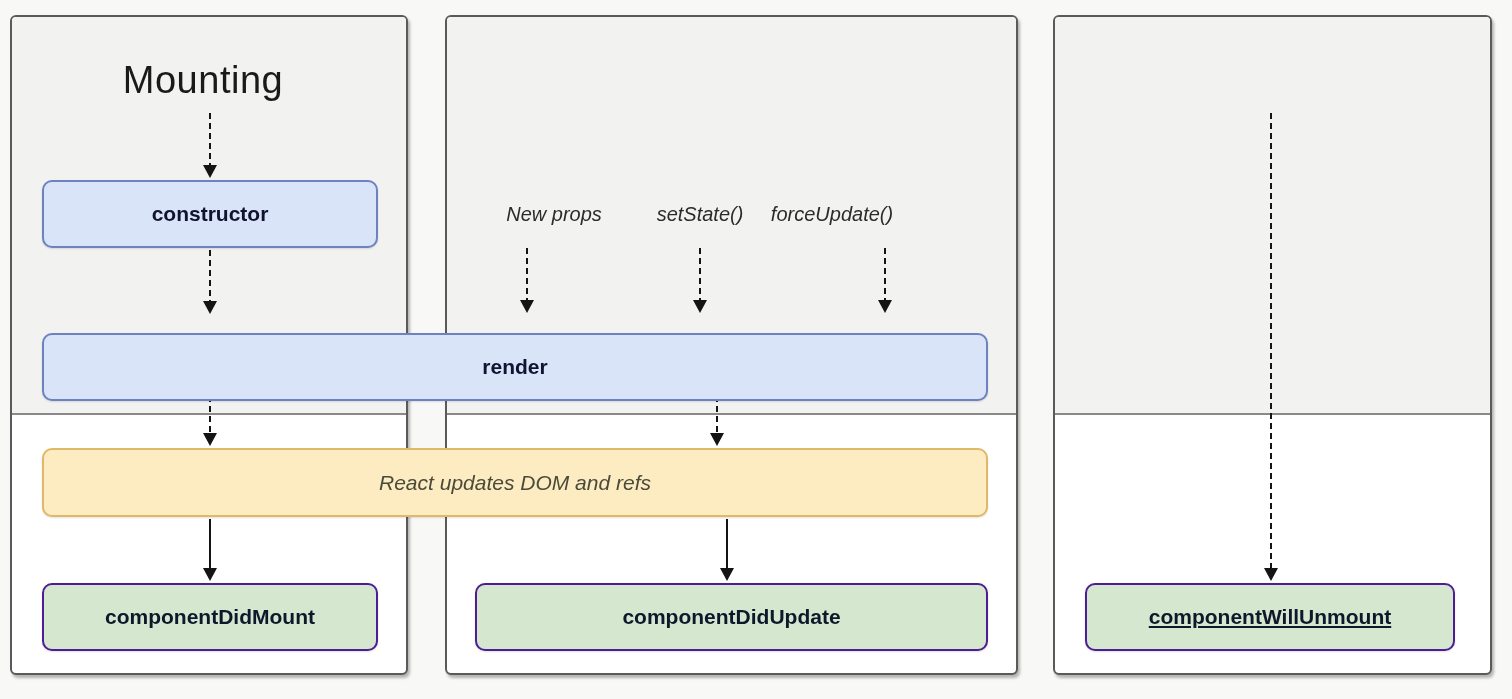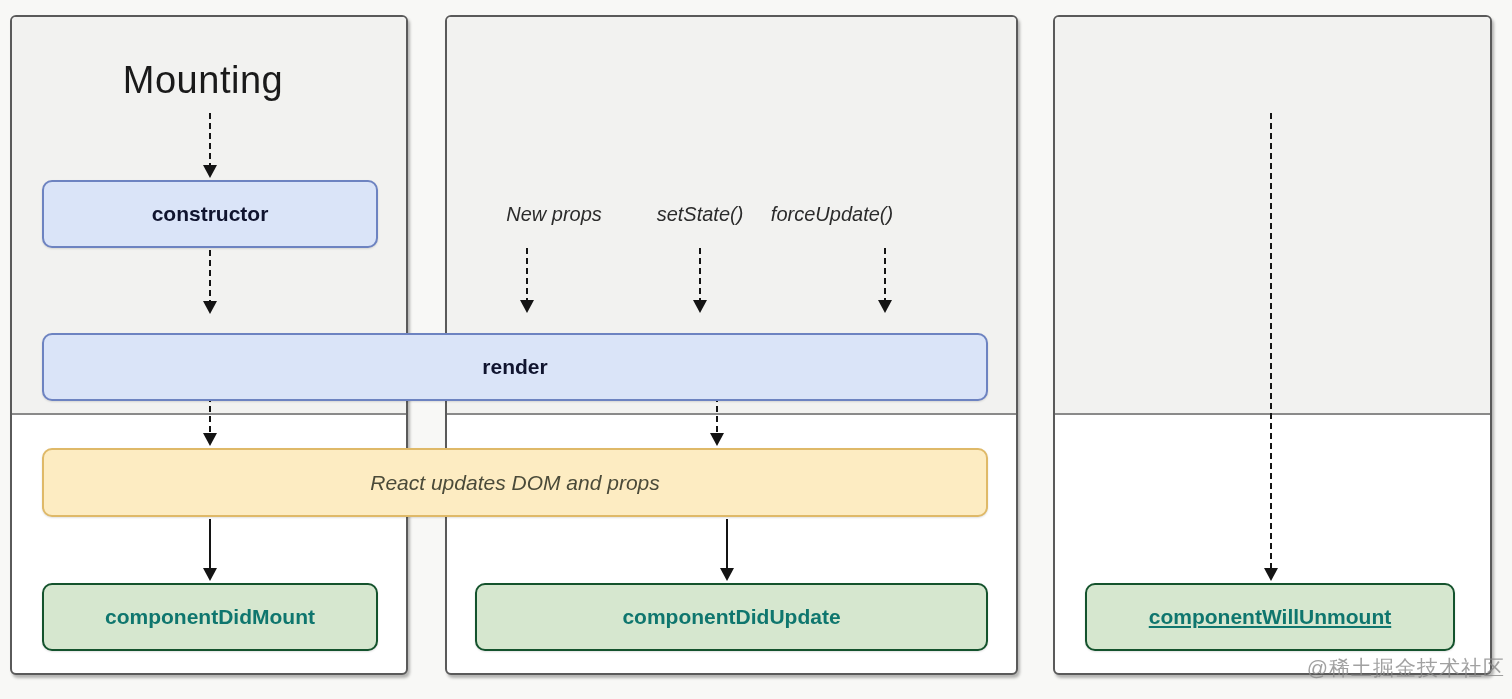--- a/index.html
+++ b/index.html
@@ -120,22 +120,22 @@
   }
   .box.yellow {
     background: #fdecc2;
     border: 2px solid #dfb968;
     color: #4a4a39;
     font-style: italic;
     font-weight: 400;
   }
   .box.green {
     background: #d6e7cf;
-    border: 2px solid #14532d;
-    color: #0f766e;
+    border: 2px solid #4c1d95;
+    color: #0f172a;
     font-weight: 700;
     text-align: right;
   }
   .b-constructor { left: 42px;   top: 180px; width: 336px; height: 68px; }
   .b-render      { left: 42px;   top: 316px; width: 946px; height: 68px; margin-top: 17px; }
   .b-reactdom    { left: 42px;   top: 448px; width: 946px; height: 69px; }
   .b-didmount    { left: 42px;   top: 583px; width: 336px; height: 68px; }
   .b-didupdate   { left: 475px;  top: 583px; width: 513px; height: 68px; }
   .b-willunmount { left: 1085px; top: 583px; width: 370px; height: 68px; text-decoration: underline; }
 
@@ -211,20 +211,19 @@
     <div class="head"></div>
   </div>
 
   <div class="arrow dashed a-un-long">
     <div class="line"></div>
     <div class="head"></div>
   </div>
 
   <div class="box blue b-constructor">constructor</div>
   <div class="box blue b-render">render</div>
-  <div class="box yellow b-reactdom">React updates DOM and props</div>
+  <div class="box yellow b-reactdom">React updates DOM and refs</div>
   <div class="box green b-didmount">componentDidMount</div>
   <div class="box green b-didupdate">componentDidUpdate</div>
   <div class="box green b-willunmount">componentWillUnmount</div>
 
-  <div class="watermark">@稀土掘金技术社区</div>
 
 </div>
 
 </body></html>

